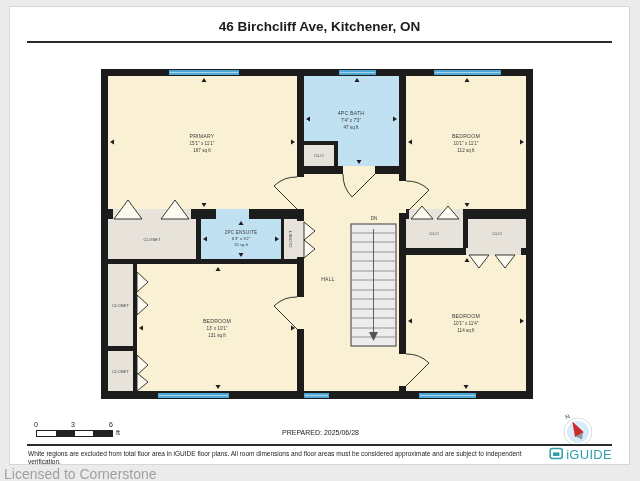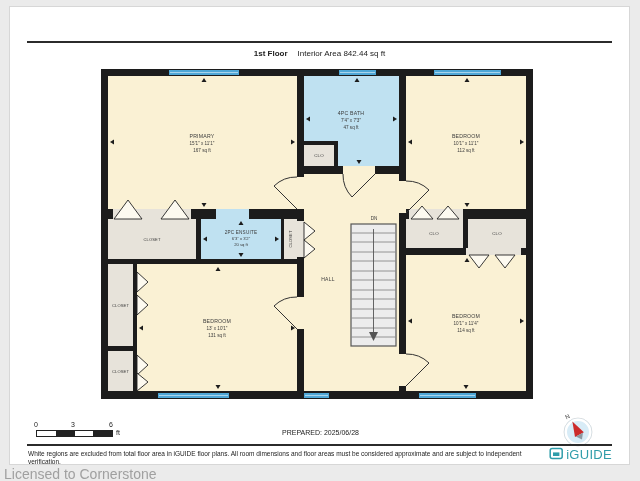--- a/index.html
+++ b/index.html
@@ -62,24 +62,22 @@
   }
   .watermark{
     position:absolute;left:4px;top:466px;font-size:14px;color:#a0a0a0;
   }
 </style>
 </head>
 <body>
 
 <div class="card">
 
+  <div class="title">46 Birchcliff Ave, Kitchener, ON</div>
   <div class="hr1"></div>
-  <div class="subtitle">
-    <span class="floor">1st Floor</span><span>Interior Area 842.44 sq ft</span>
-  </div>
 
   <div class="planwrap">
   <svg viewBox="0 0 432 330" width="432" height="330">
 
     <rect x="0" y="0" width="432" height="330" fill="#1c1c1c"></rect>
 
     <rect x="7" y="7" width="189" height="133" fill="#faf1d4"></rect>
     <rect x="203" y="7" width="95" height="90" fill="#bfe1f1"></rect>
     <rect x="305" y="7" width="120" height="133" fill="#faf1d4"></rect>
     <rect x="7" y="150" width="88" height="40" fill="#e7e3da"></rect>

